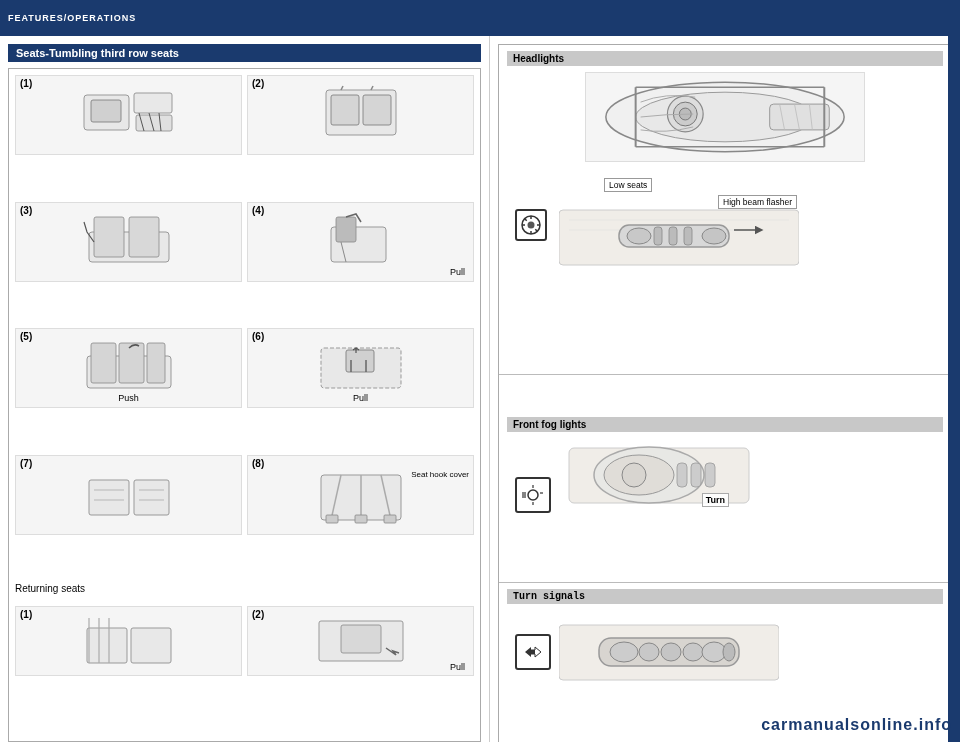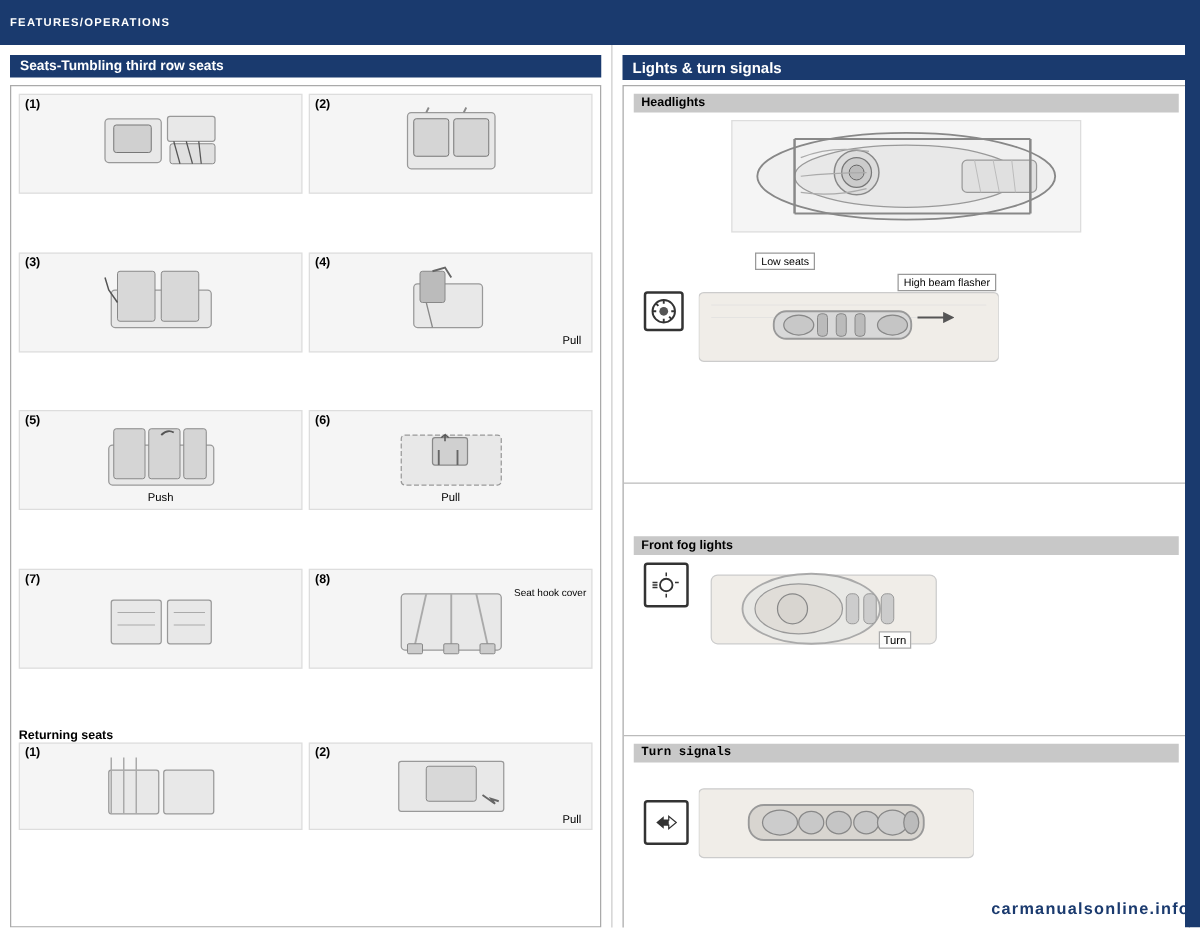--- a/index.html
+++ b/index.html
@@ -70,22 +70,22 @@
     .seat-item .label {
       position: absolute;
       top: 2px;
       left: 4px;
       font-size: 10px;
       font-weight: bold;
     }
 
     .returning-seats-label {
       font-size: 10px;
-      font-weight: bold;
-      margin: 4px 0 0 0;
+      font-weight: normal;
+      margin: 4px 0 12px 0;
     }
 
     
     .right-panel {
       width: 470px;
       padding: 8px;
       display: flex;
       flex-direction: column;
     }
 
@@ -140,21 +140,21 @@
     .turn-section {
       flex: 1;
       min-height: 130px;
     }
 
     
     .watermark {
       position: fixed;
       bottom: 8px;
       right: 8px;
-      font-size: 13px;
+      font-size: 16px;
       color: #1a3a6e;
       font-weight: bold;
       letter-spacing: 1px;
     }
 
     
     .right-accent {
       position: absolute;
       right: 0;
       top: 16px;
@@ -182,21 +182,22 @@
       align-items: center;
       justify-content: center;
       font-size: 16px;
       background: #fff;
       flex-shrink: 0;
     }
 
     .fog-row {
       display: flex;
       gap: 8px;
-      align-items: flex-start;
+      align-items: flex-end;
+      font-weight: bold;
     }
 
     .turn-row {
       display: flex;
       gap: 8px;
       align-items: center;
     }
   </style>
 </head>
 <body>
@@ -334,21 +335,20 @@
             </svg>
             <span style="position:absolute;bottom:3px;right:8px;font-size:9px;">Pull</span>
           </div>
         </div>
       </div>
 
     </div>
   </div>
 
   <div class="right-panel">
-    <div class="lights-title-bar">Lights &amp; turn signals</div>
     <div class="lights-content">
 
       <div class="subsection headlights-section">
         <div class="subsection-title">Headlights</div>
 
         
         <div style="display:flex;justify-content:center;margin-bottom:8px;">
           <div class="diagram-box" style="width:280px;height:90px;position:relative;">
             <svg width="280" height="90" viewBox="0 0 280 90">
 

